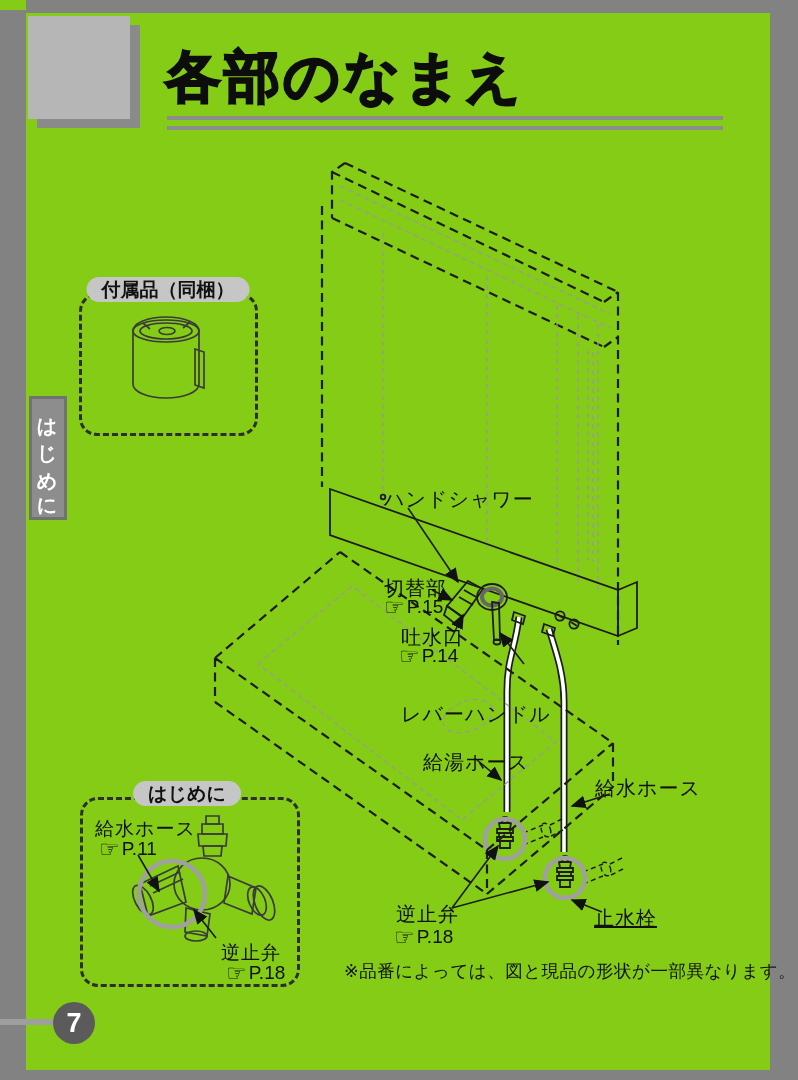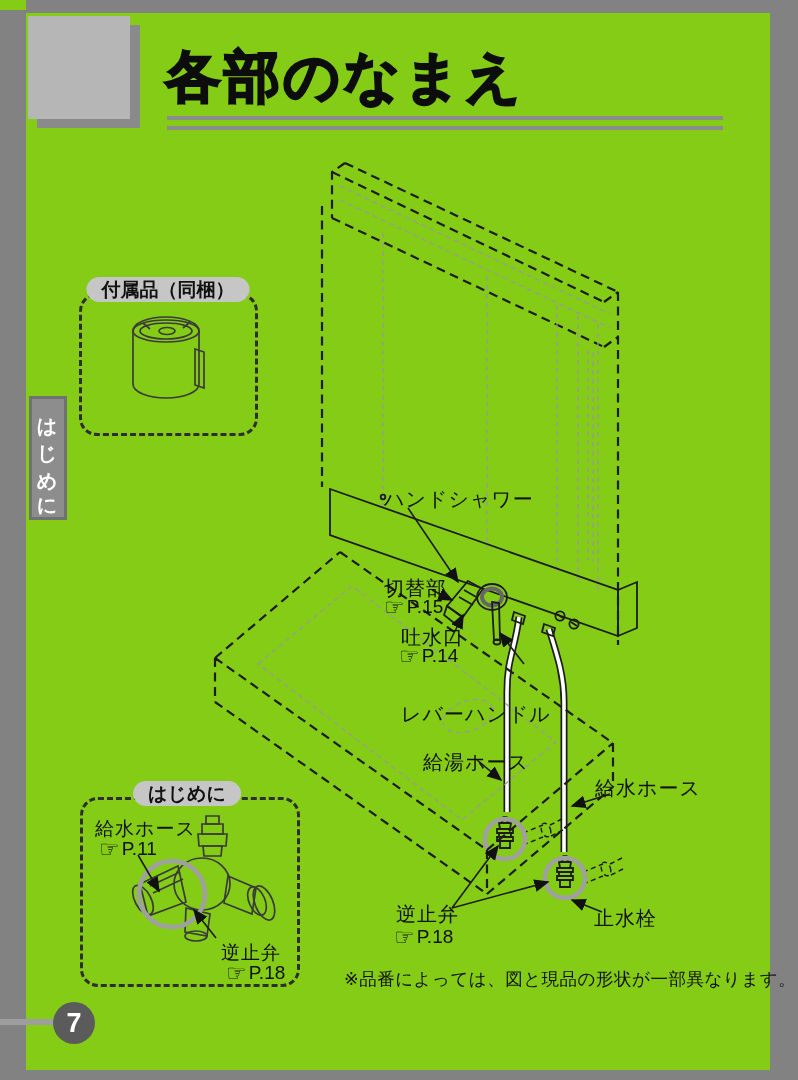--- a/index.html
+++ b/index.html
@@ -37,21 +37,21 @@
   .pill{
     position:absolute;transform:translateX(-50%);background:#c6c6c6;border-radius:14px;
     padding:0 15px;font-size:19px;font-weight:bold;white-space:nowrap;z-index:4;line-height:25px;
   }
   .pill-acc{left:168px;top:277px;}
   .pill-cold{left:187px;top:781px;}
   
   .lbl{position:absolute;font-size:20px;color:#111;white-space:nowrap;z-index:4;letter-spacing:1px;}
   .ref{position:absolute;font-size:19px;color:#111;white-space:nowrap;z-index:4;display:flex;align-items:center;gap:2px;}
   .ref .hand{font-size:23px;line-height:19px;}
-  .note{position:absolute;left:344px;top:959px;font-size:17.5px;letter-spacing:0.5px;z-index:4;white-space:nowrap;margin-top:8px;}
+  .note{position:absolute;left:344px;top:959px;font-size:17.5px;letter-spacing:0.5px;z-index:4;white-space:nowrap;}
   .acc-caption{position:absolute;left:164px;top:401px;transform:translateX(-50%);font-size:19px;z-index:4;white-space:nowrap;letter-spacing:1px;}
   
   .pn-line{position:absolute;left:0;top:1019px;width:57px;height:6px;background:#9e9e9e;z-index:3;}
   .pn-circle{
     position:absolute;left:53px;top:1002px;width:42px;height:42px;border-radius:50%;background:#5b5b5b;
     color:#fff;font-size:27px;font-weight:bold;display:flex;align-items:center;justify-content:center;z-index:4;
   }
   
   svg.art{position:absolute;left:0;top:0;z-index:2;}
   .bd{stroke:#1c1c1c;stroke-width:2.2;fill:none;stroke-dasharray:9 5.5;}
@@ -226,21 +226,21 @@
     <span>P.14</span>
   </div>
   <div class="lbl" style="left:401px;top:701px;">レバーハンドル</div>
   <div class="lbl" style="left:399px;top:749px;margin-left:24px;">給湯ホース</div>
   <div class="lbl" style="left:595px;top:775px;">給水ホース</div>
   <div class="lbl" style="left:396px;top:901px;">逆止弁</div>
   <div class="ref" style="left:394px;top:926px;">
     <span class="hand">☞</span>
     <span>P.18</span>
   </div>
-  <div class="lbl" style="left:594px;top:905px;">止水栓</div>
+  <div class="lbl" style="left:594px;top:905px;text-decoration:underline;">止水栓</div>
 
   <div class="lbl" style="left:95px;top:816px;font-size:19px;">給水ホース</div>
   <div class="ref" style="left:99px;top:838px;">
     <span class="hand">☞</span>
     <span>P.11</span>
   </div>
   <div class="lbl" style="left:221px;top:940px;font-size:19px;">逆止弁</div>
   <div class="ref" style="left:226px;top:962px;">
     <span class="hand">☞</span>
     <span>P.18</span>

